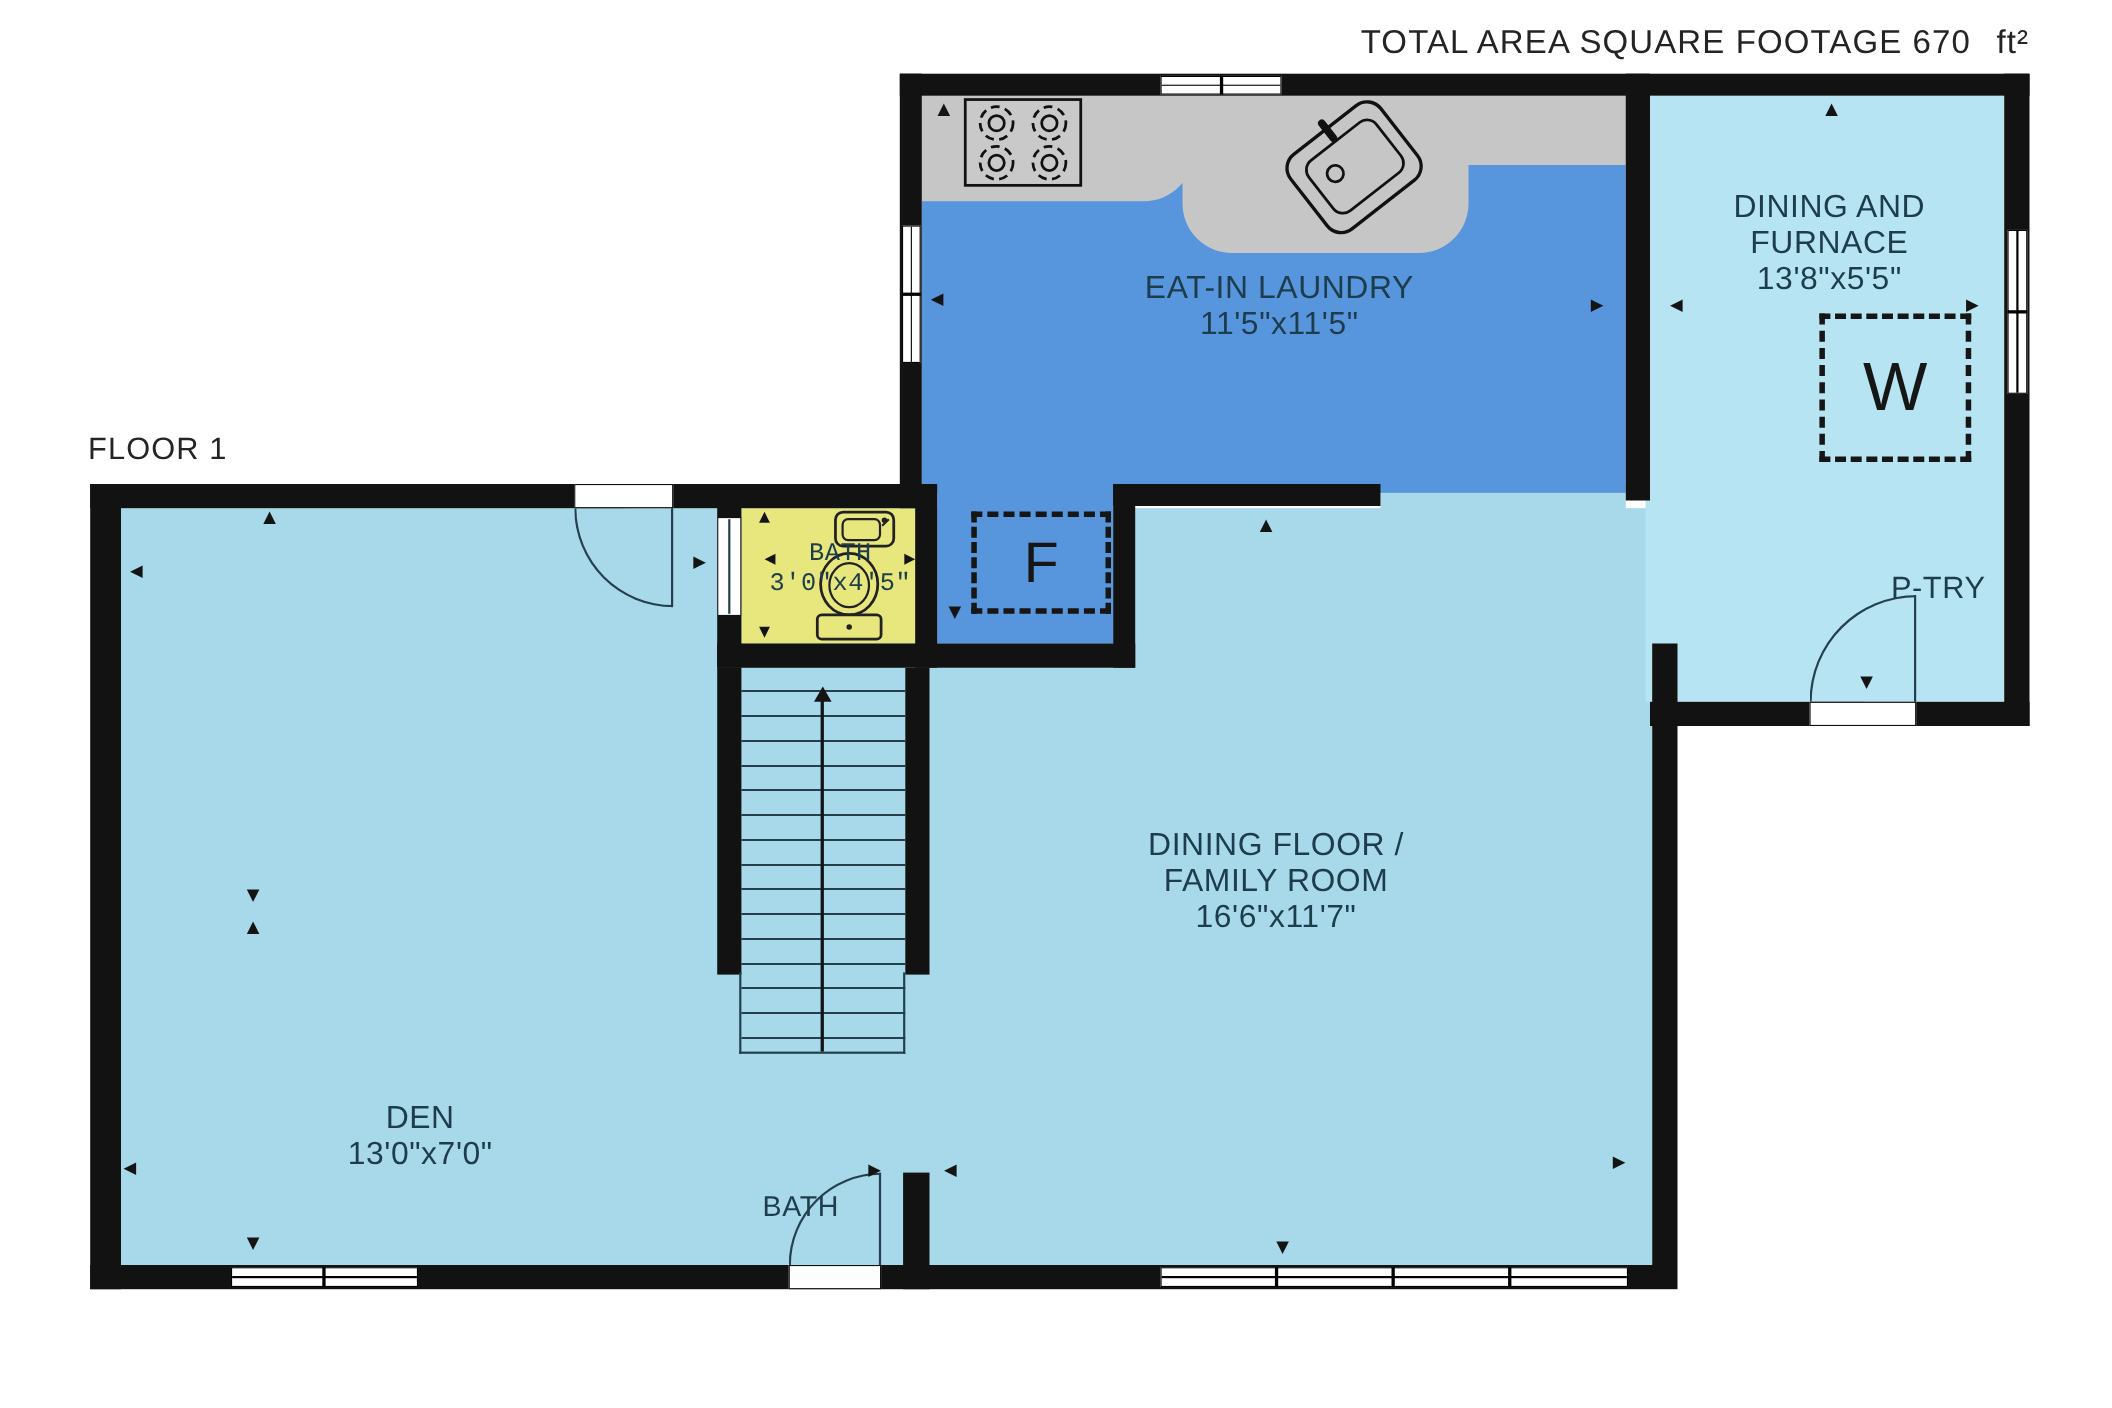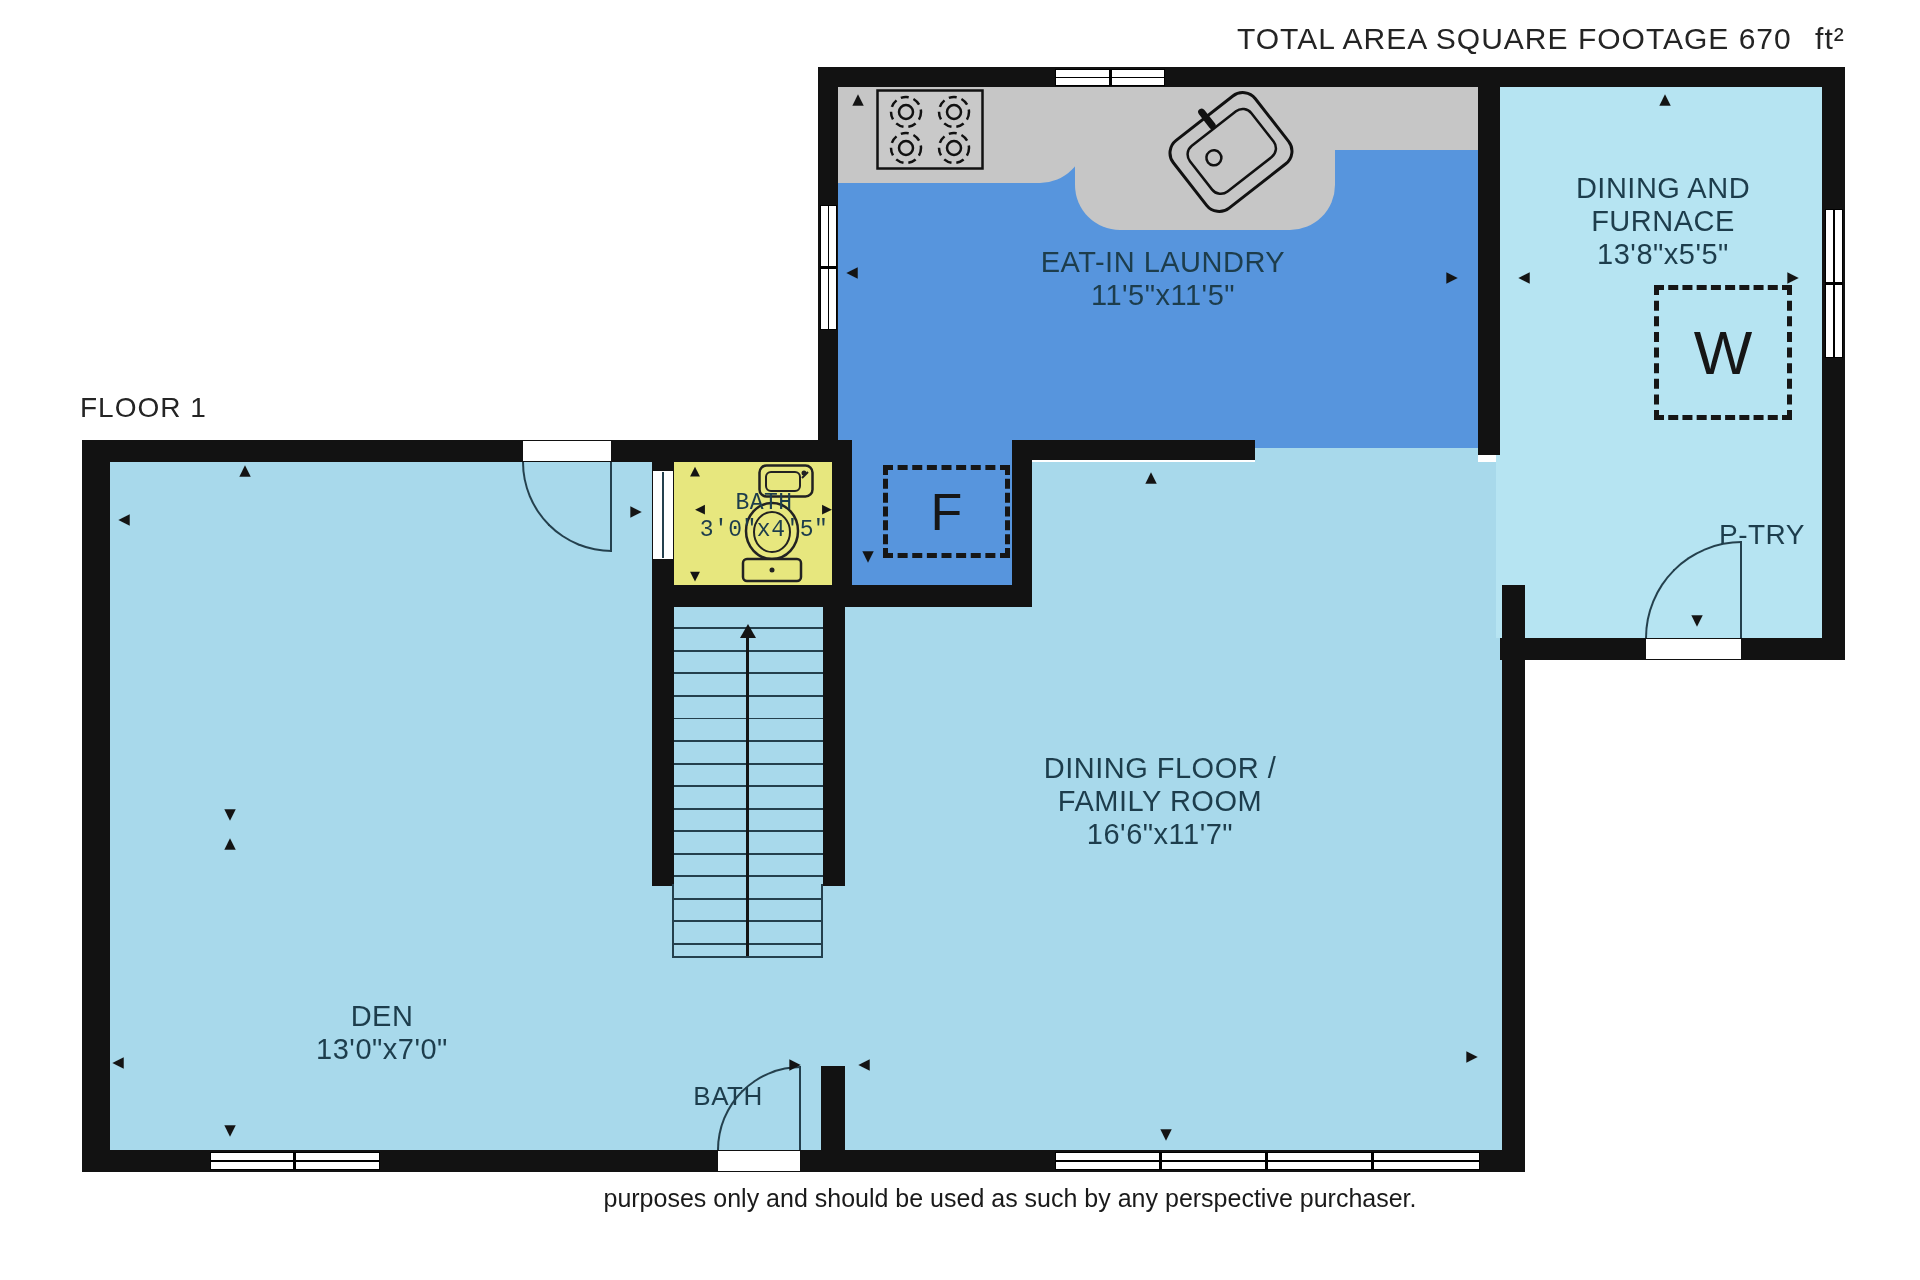--- a/index.html
+++ b/index.html
@@ -200,16 +200,15 @@
   <span class="ar" style="left:700px;top:508px;font-size:13px;">◀</span>
   <span class="ar" style="left:827px;top:508px;font-size:13px;">▶</span>
   <span class="ar" style="left:695px;top:575px;font-size:13px;">▼</span>
   <span class="ar" style="left:636px;top:511px;">▶</span>
   <span class="ar" style="left:1665px;top:99px;">▲</span>
   <span class="ar" style="left:1524px;top:277px;">◀</span>
   <span class="ar" style="left:1793px;top:277px;">▶</span>
   <span class="ar" style="left:1697px;top:620px;">▼</span>
 
   <div class="txt" style="left:410px;top:1184px;width:1200px;text-align:center;font-size:25px;line-height:29px;color:#1a1a1a;">
-    <div>purposes only and should be used as such by any perspective purchaser.</div>
   </div>
 
 </div>
 
 </body></html>

